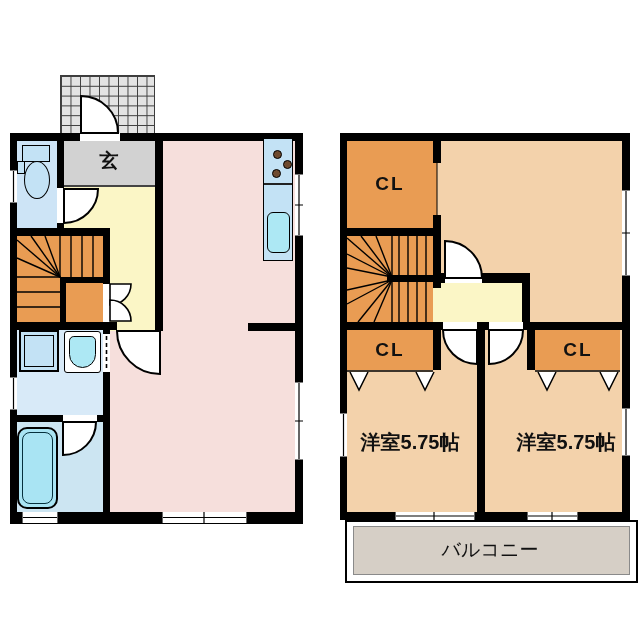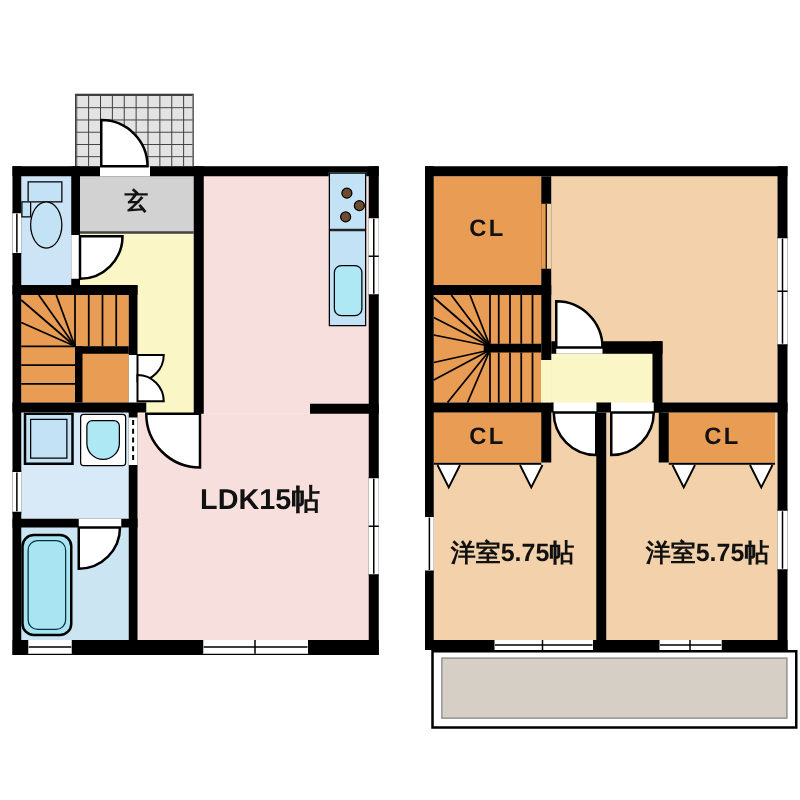--- a/index.html
+++ b/index.html
@@ -203,19 +203,19 @@
       <rect x="340" y="413" width="7" height="44" fill="#fff"></rect>
         <path d="M343.5,414 V456 M340,413 H347 M340,457 H347" stroke="#000" stroke-width="1.2"></path>
       <rect x="395" y="512" width="80" height="8" fill="#fff"></rect>
         <path d="M396,516 H474 M395,512 V520 M475,512 V520 M434,512 V520" stroke="#000" stroke-width="1.2"></path>
       <rect x="527" y="512" width="51" height="8" fill="#fff"></rect>
         <path d="M528,516 H577 M527,512 V520 M578,512 V520 M552,512 V520" stroke="#000" stroke-width="1.2"></path>
     </g>
   </svg>
 
   <span class="lbl" style="left:109px;top:161px;font-size:19px;">玄</span>
-  <span class="lbl" style="left:208px;top:400px;font-size:23px;">LDK15帖</span>
   <span class="lbl" style="left:390px;top:184px;font-size:19px;letter-spacing:2px;">CL</span>
   <span class="lbl" style="left:390px;top:350px;font-size:19px;letter-spacing:2px;">CL</span>
   <span class="lbl" style="left:578px;top:350px;font-size:19px;letter-spacing:2px;">CL</span>
   <span class="lbl" style="left:410px;top:442px;font-size:20px;">洋室5.75帖</span>
   <span class="lbl" style="left:566px;top:442px;font-size:20px;">洋室5.75帖</span>
+  <span class="lbl" style="left:490px;top:550px;font-size:19px;font-weight:500;">バルコニー</span>
 </div>
 
 </body></html>

